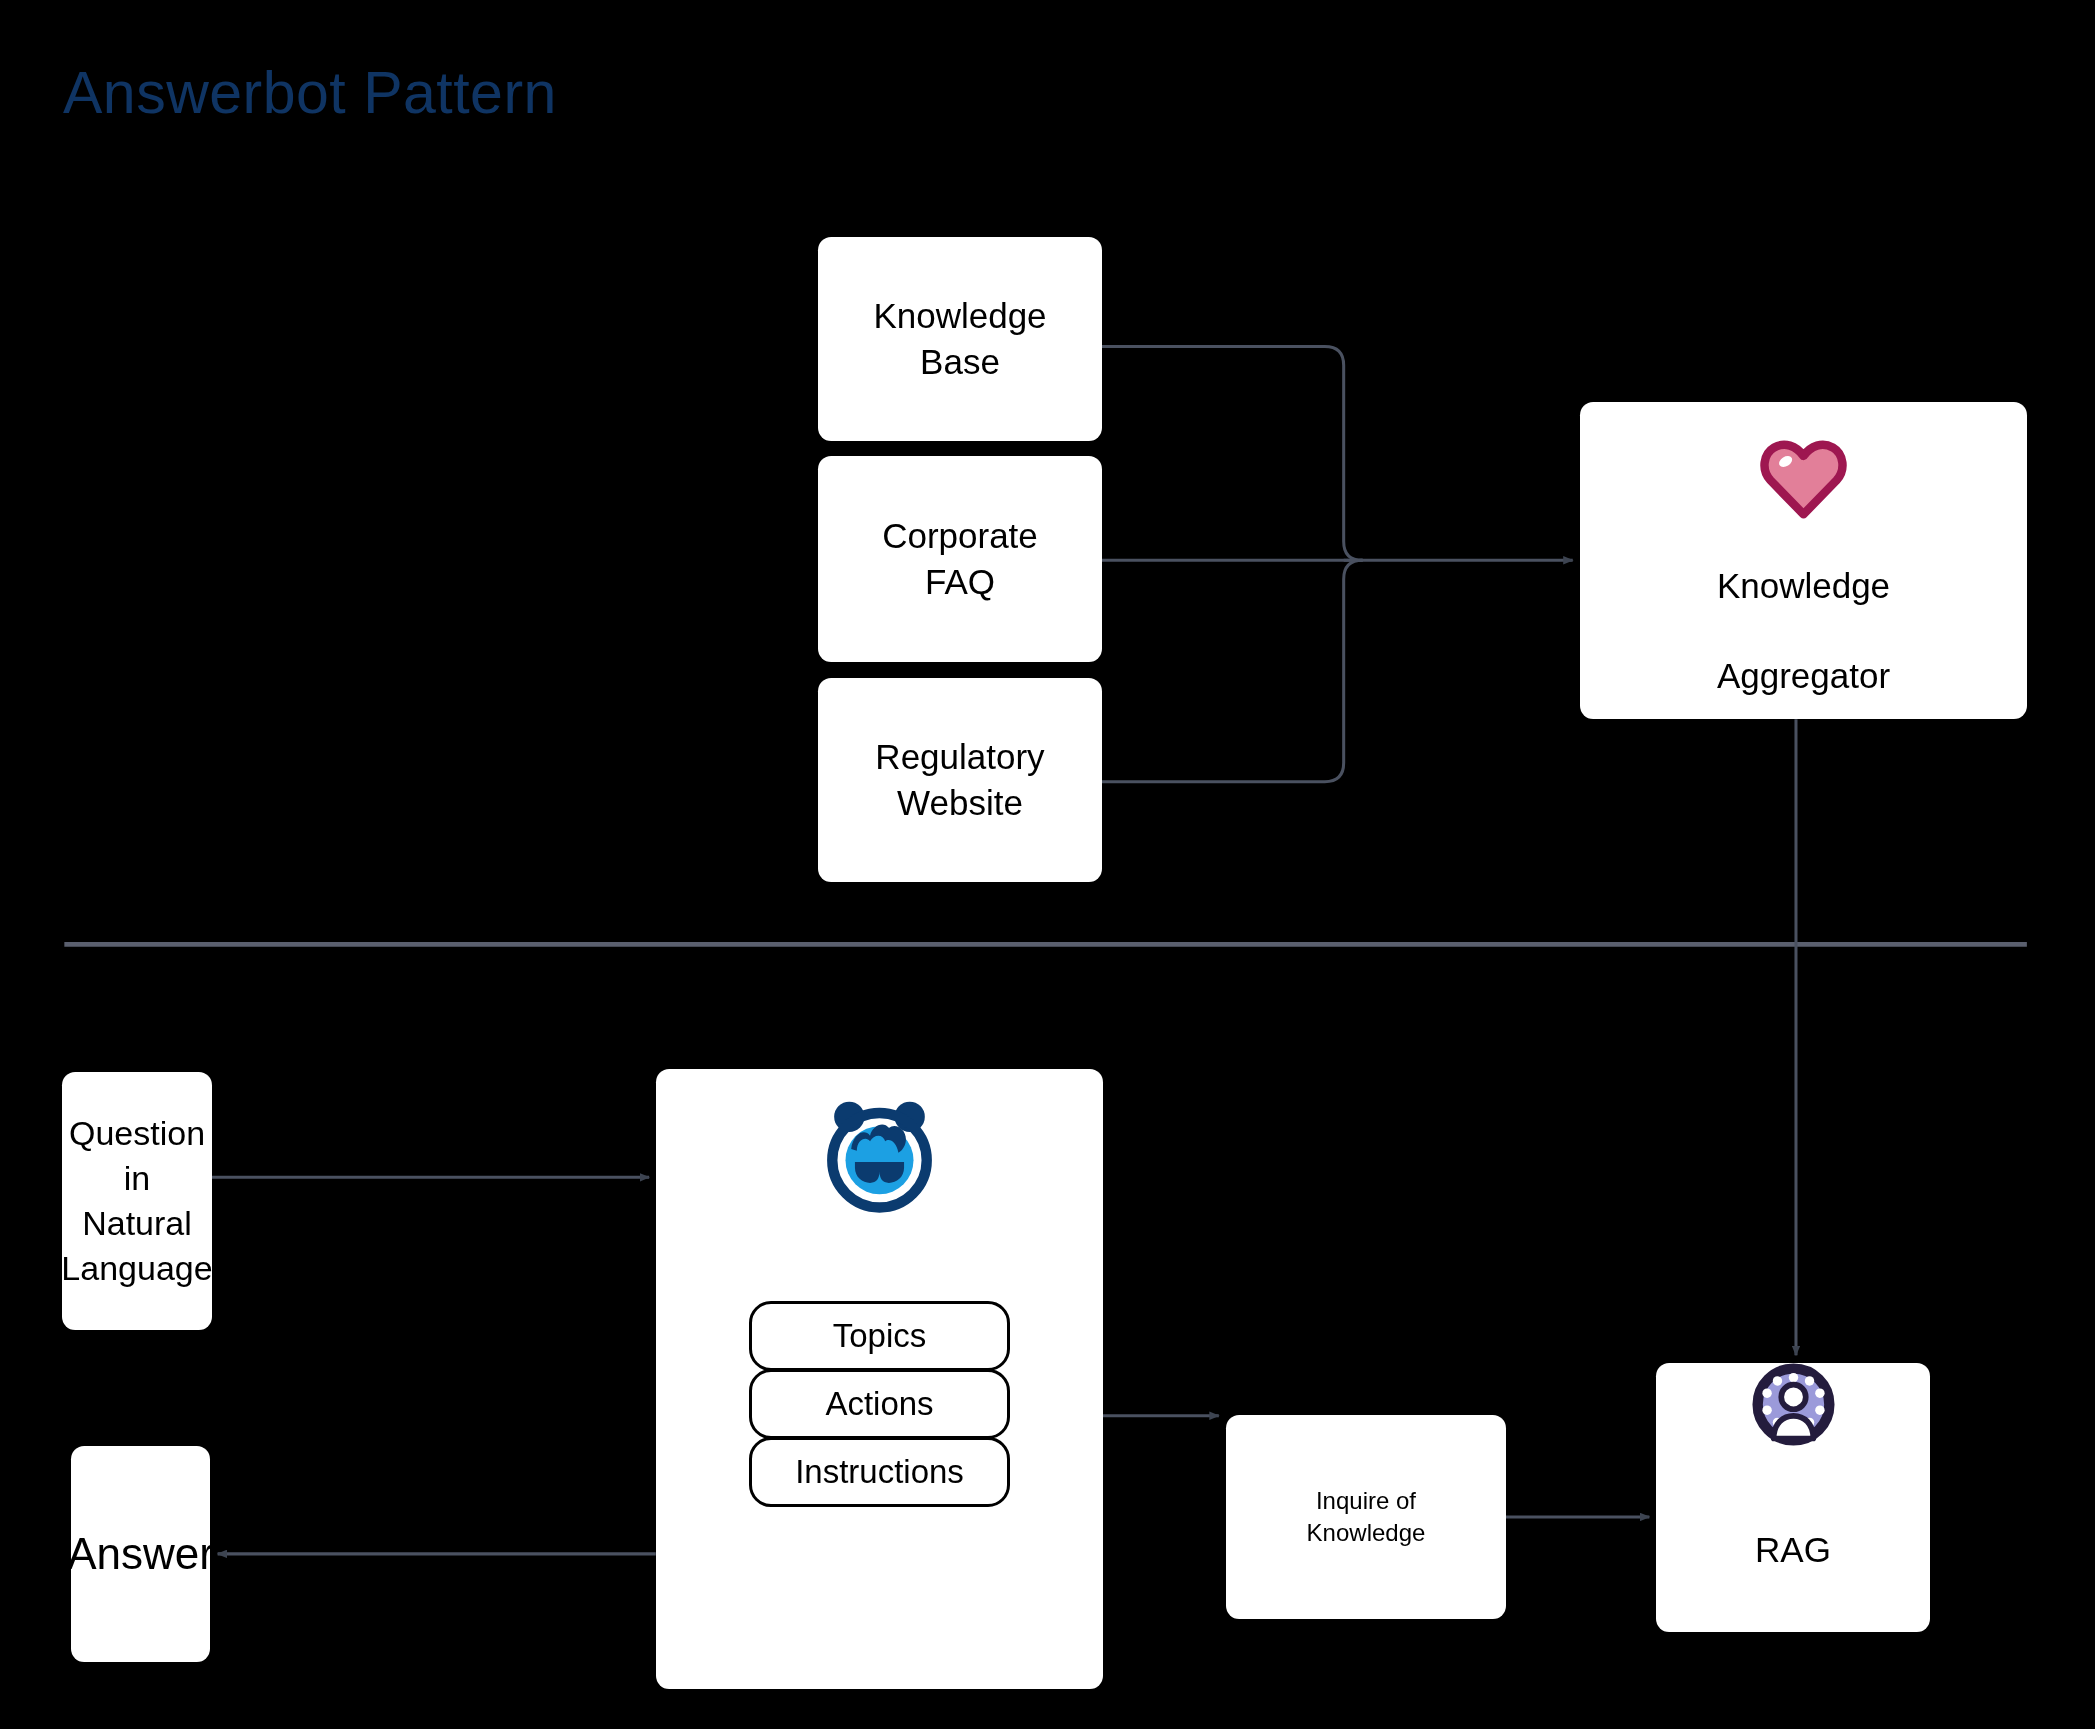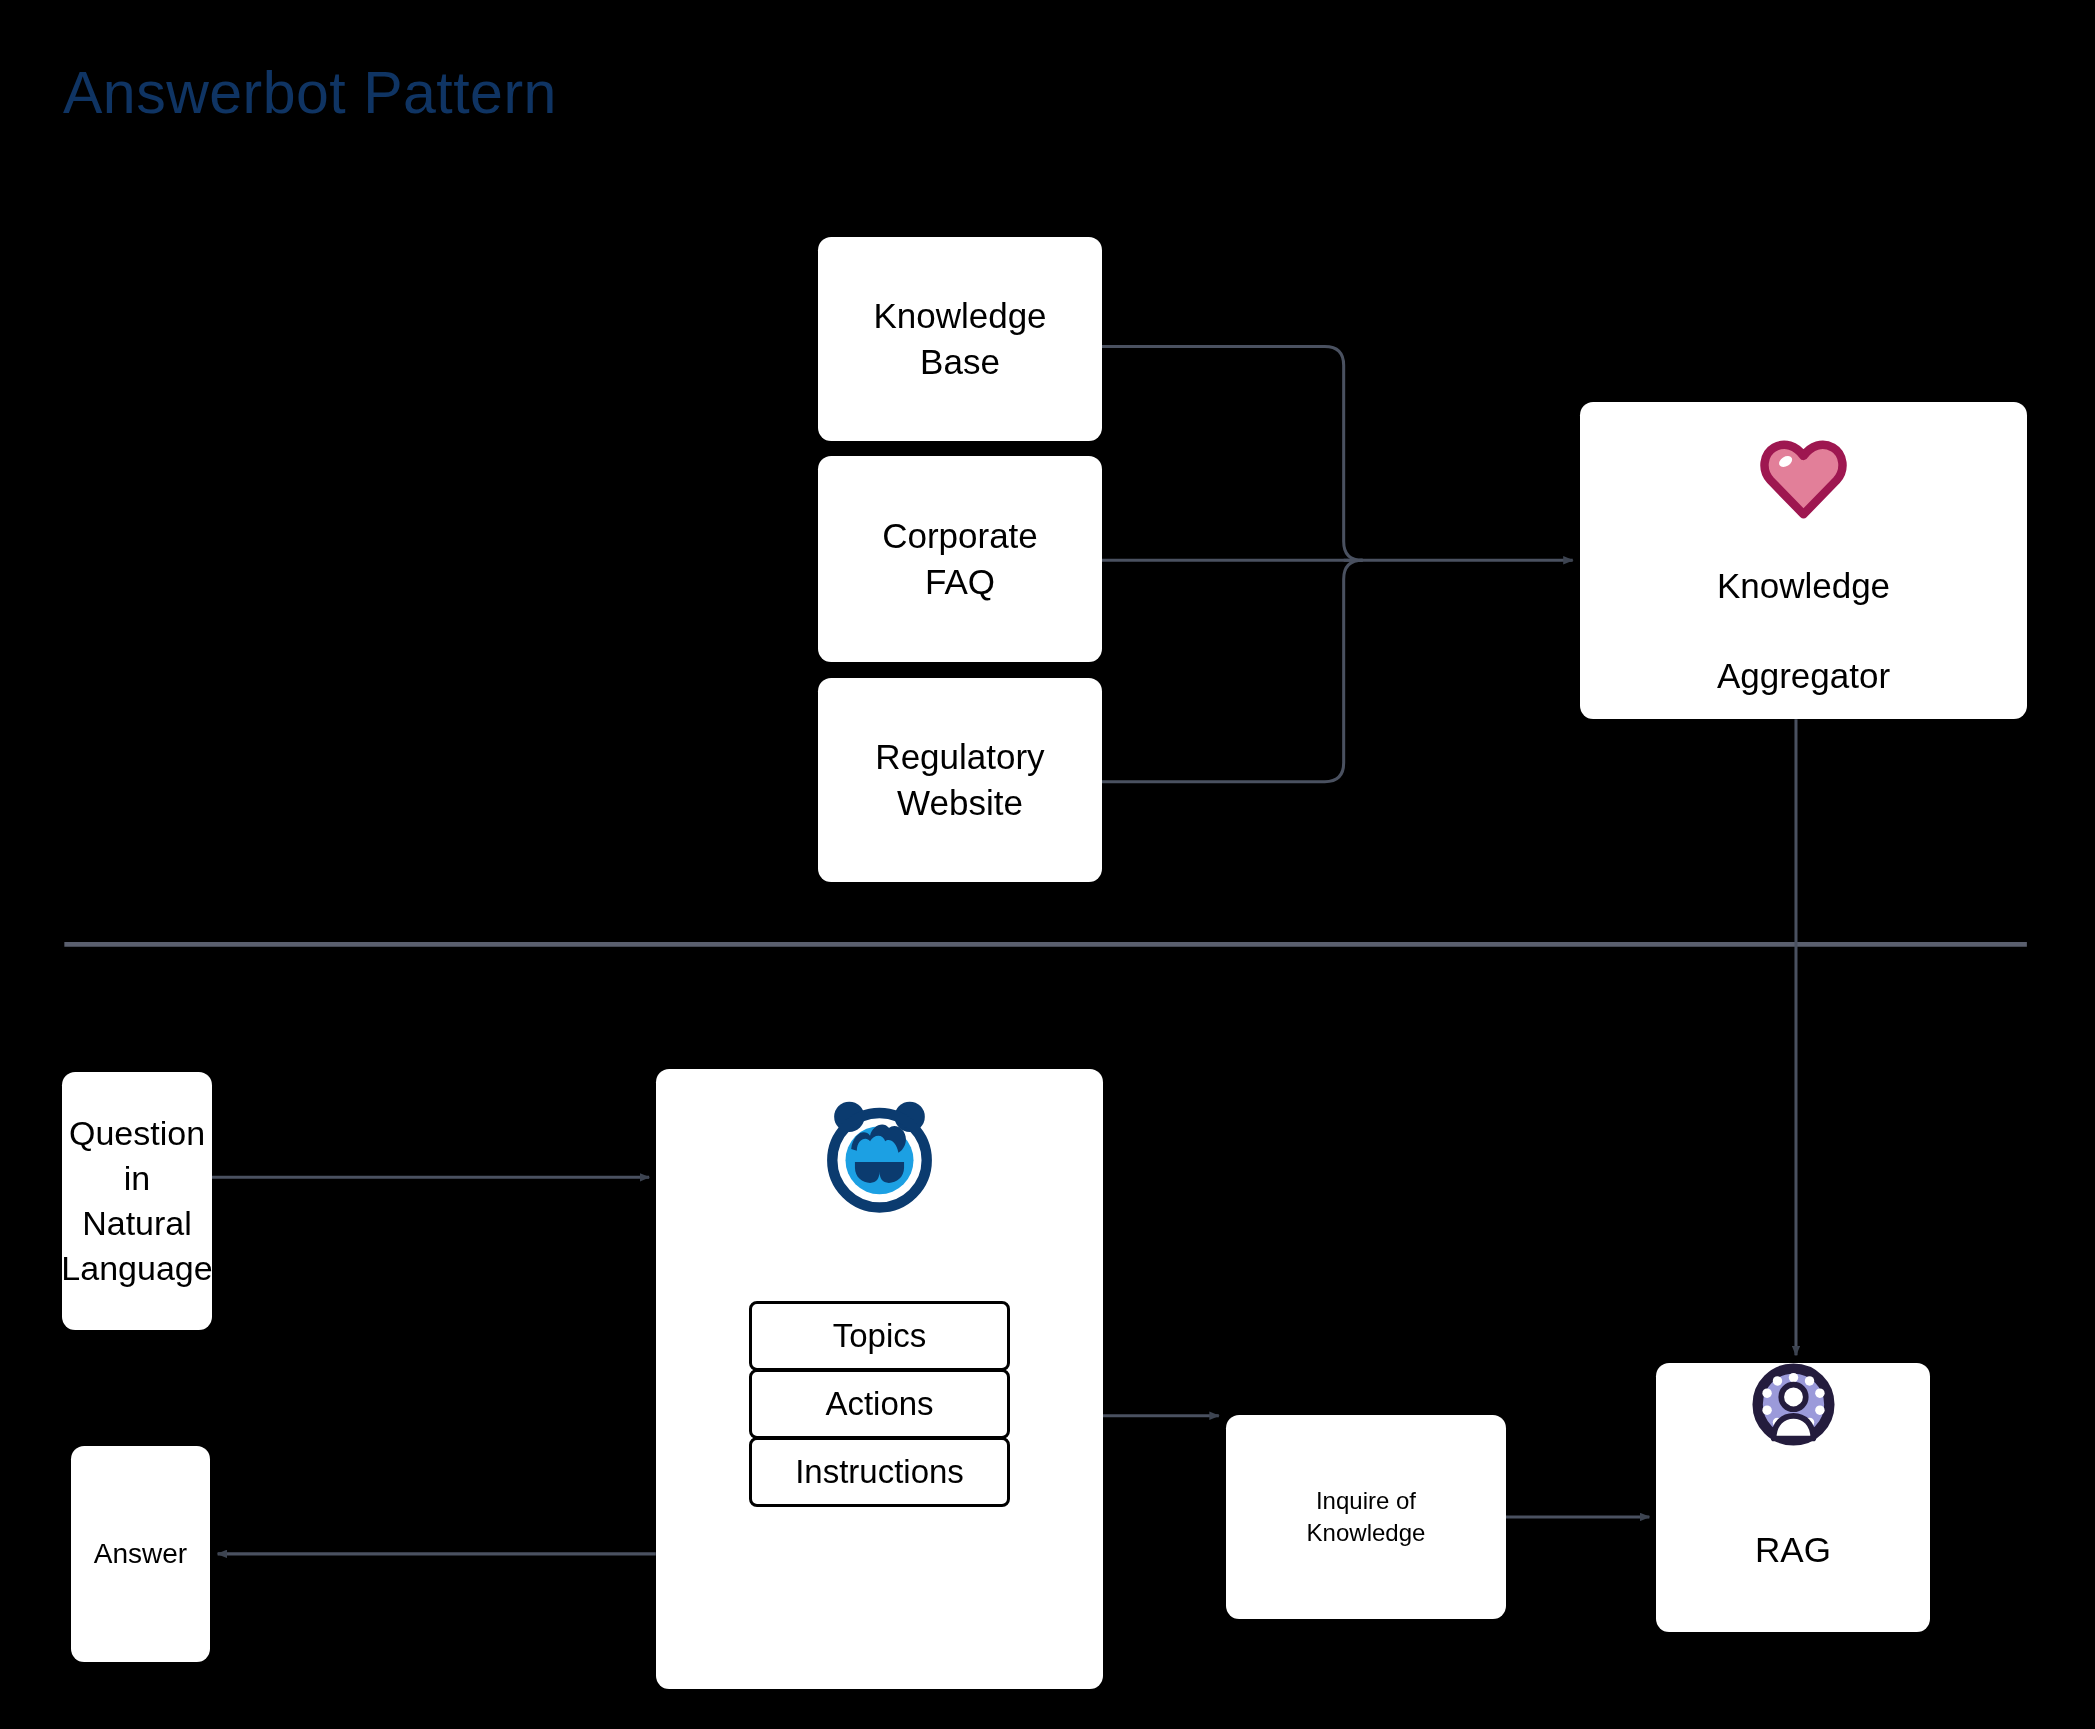--- a/index.html
+++ b/index.html
@@ -48,21 +48,21 @@
   #faq  { left: 818px;  top: 456px;  width: 284px; height: 206px; }
   #reg  { left: 818px;  top: 678px;  width: 284px; height: 204px; }
 
   #aggregator {
     left: 1580px; top: 402px; width: 447px; height: 317px;
     justify-content: flex-start; padding-top: 36px;
   }
   #aggregator .label { margin-top: 44px; }
 
   #question { left: 62px;  top: 1072px; width: 150px; height: 258px; font-size: 34px; }
-  #answer   { left: 71px;  top: 1446px; width: 139px; height: 216px; font-size: 28px; }
+  #answer   { left: 71px;  top: 1446px; width: 139px; height: 216px; font-size: 44px; }
 
   #inquire  { left: 1226px; top: 1415px; width: 280px; height: 204px; font-size: 24px; }
 
   #rag {
     left: 1656px; top: 1363px; width: 274px; height: 269px;
     justify-content: flex-start; 
   }
   #rag .label { margin-top: 81px; font-size: 35px; }
 
   
@@ -78,21 +78,21 @@
     padding-top: 21px;
   }
   #agent-stack {
     position: absolute;
     left: 93px;
     top: 232px;
     width: 261px;
   }
   .stack-item {
     border: 3.8px solid #000000;
-    border-radius: 8px;
+    border-radius: 22px;
     background: #ffffff;
     height: 70px;
     display: flex;
     align-items: center;
     justify-content: center;
     font-size: 33px;
     color: #000;
     margin-top: -1.9px;
     box-sizing: border-box;
   }

